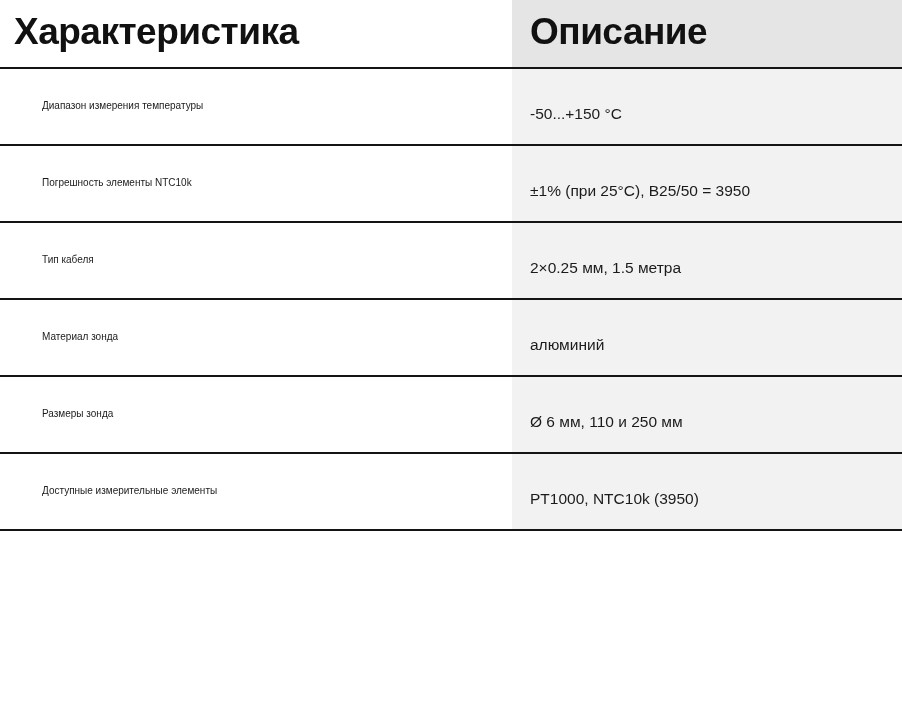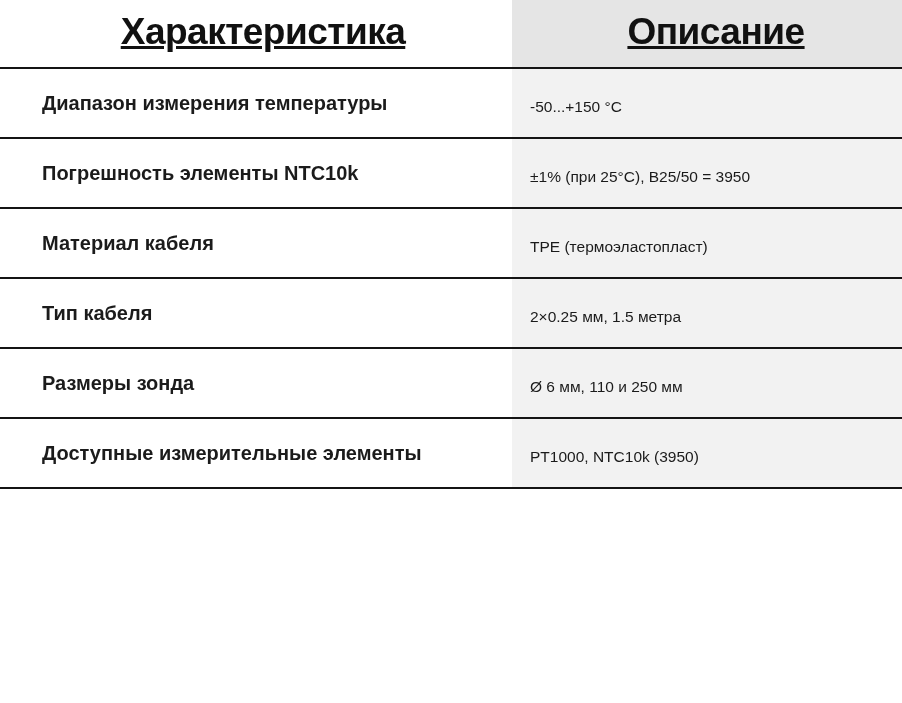--- a/index.html
+++ b/index.html
@@ -24,49 +24,48 @@
 
   thead th {
     padding: 0;
     vertical-align: bottom;
     border: 0;
   }
   .head-cell {
     font-size: 37px;
     font-weight: bold;
     letter-spacing: -0.5px;
-    text-align: center;
+    text-align: left;
     padding: 12px 0 14px 14px;
     line-height: 1.1;
     color: #111111;
-    text-decoration: underline;
   }
   .head-cell.desc {
     padding-left: 18px;
     background: #e5e5e5;
   }
 
   tbody td {
     border-top: 2px solid #141414;
     border-bottom: 0;
     padding: 0;
     vertical-align: middle;
     height: 38px;
   }
   .cell-feature {
-    font-size: 20px;
-    font-weight: bold;
+    font-size: 10px;
+    font-weight: normal;
     padding: 10px 8px 10px 42px;
     line-height: 1.2;
     color: #1b1b1b;
   }
   .cell-desc {
     font-size: 15.5px;
     font-weight: normal;
-    padding: 20px 8px 10px 18px;
+    padding: 27px 8px 10px 18px;
     line-height: 1.2;
     background: #f2f2f2;
     color: #1b1b1b;
   }
   tbody tr:last-child td {
     border-bottom: 2px solid #141414;
   }
 </style>
 </head>
 <body>
@@ -89,26 +88,26 @@
   <tbody>
     <tr>
       <td class="cell-feature">Диапазон измерения температуры</td>
       <td class="cell-desc">-50...+150 °C</td>
     </tr>
     <tr>
       <td class="cell-feature">Погрешность элементы NTC10k</td>
       <td class="cell-desc">±1% (при 25°C), B25/50 = 3950</td>
     </tr>
     <tr>
-      <td class="cell-feature">Материал кабеля</td>
-      <td class="cell-desc">TPE (термоэластопласт)</td>
+      <td class="cell-feature">Тип кабеля</td>
+      <td class="cell-desc">2×0.25 мм, 1.5 метра</td>
     </tr>
     <tr>
-      <td class="cell-feature">Тип кабеля</td>
-      <td class="cell-desc">2×0.25 мм, 1.5 метра</td>
+      <td class="cell-feature">Материал зонда</td>
+      <td class="cell-desc">алюминий</td>
     </tr>
     <tr>
       <td class="cell-feature">Размеры зонда</td>
       <td class="cell-desc">Ø 6 мм, 110 и 250 мм</td>
     </tr>
     <tr>
       <td class="cell-feature">Доступные измерительные элементы</td>
       <td class="cell-desc">PT1000, NTC10k (3950)</td>
     </tr>
 

